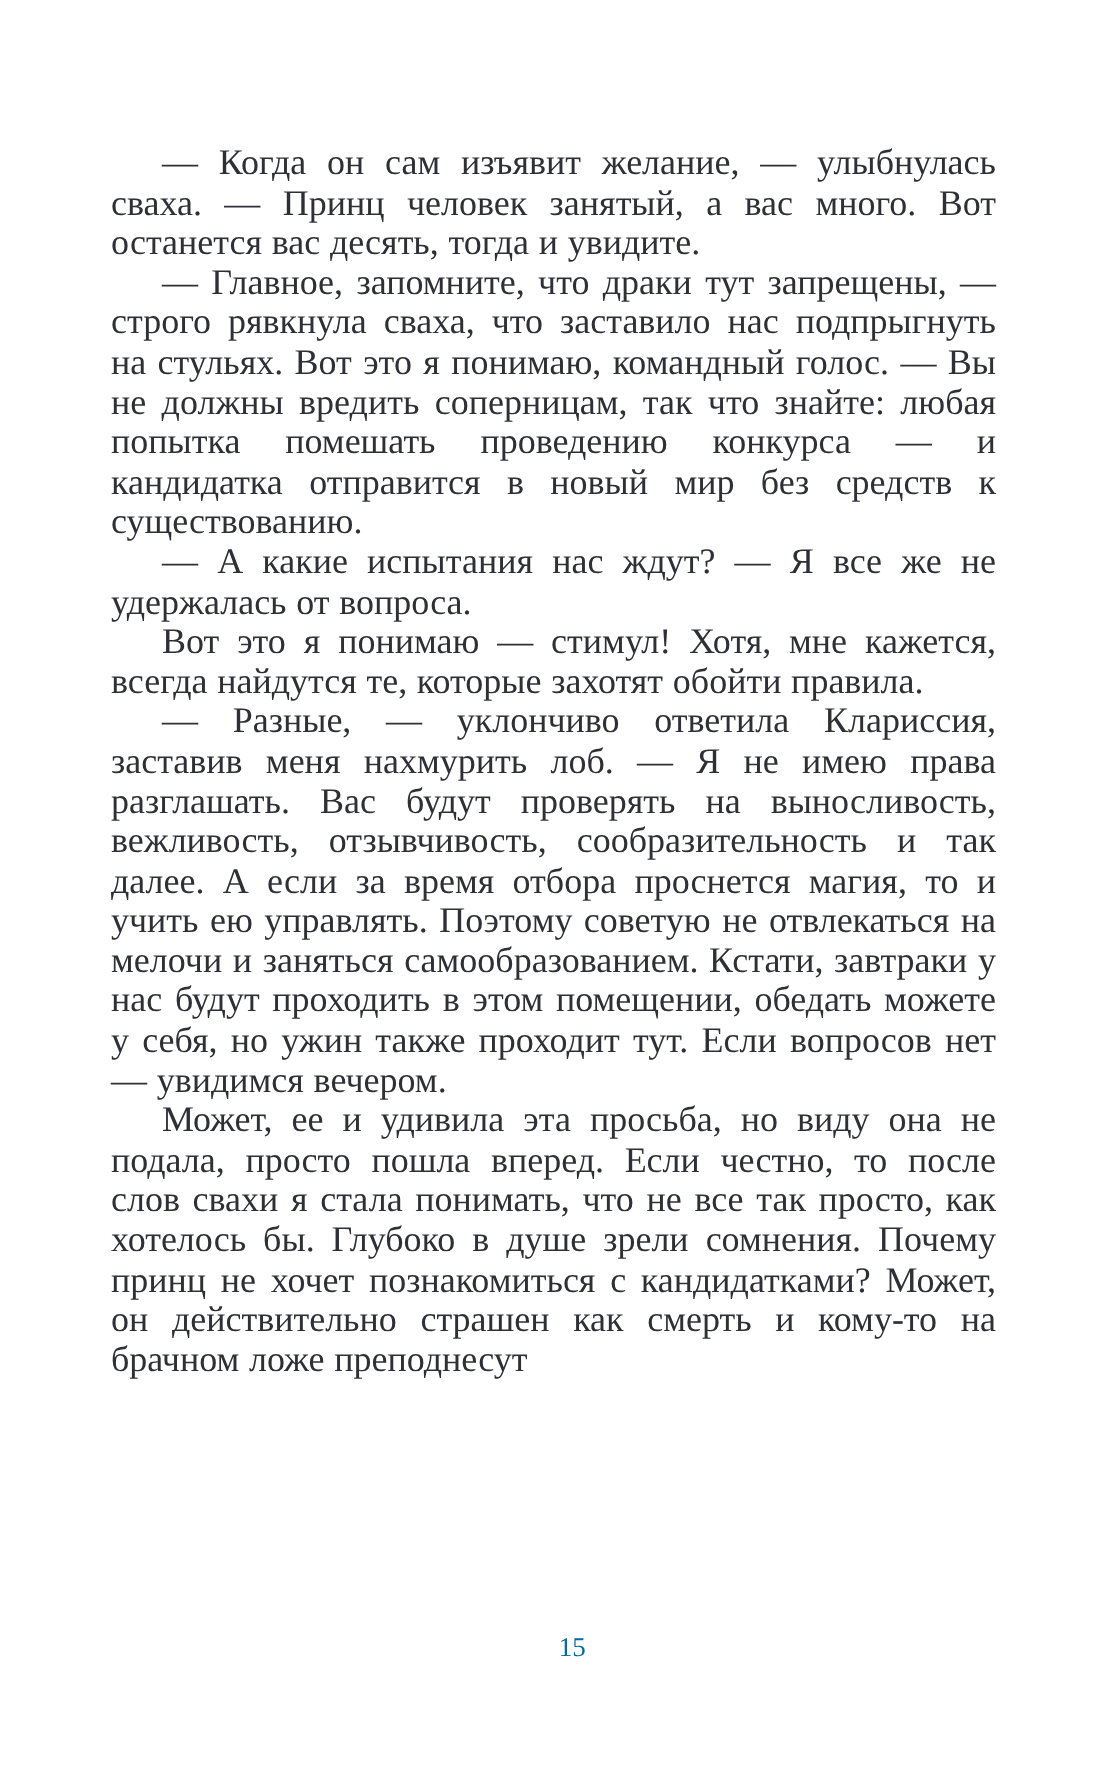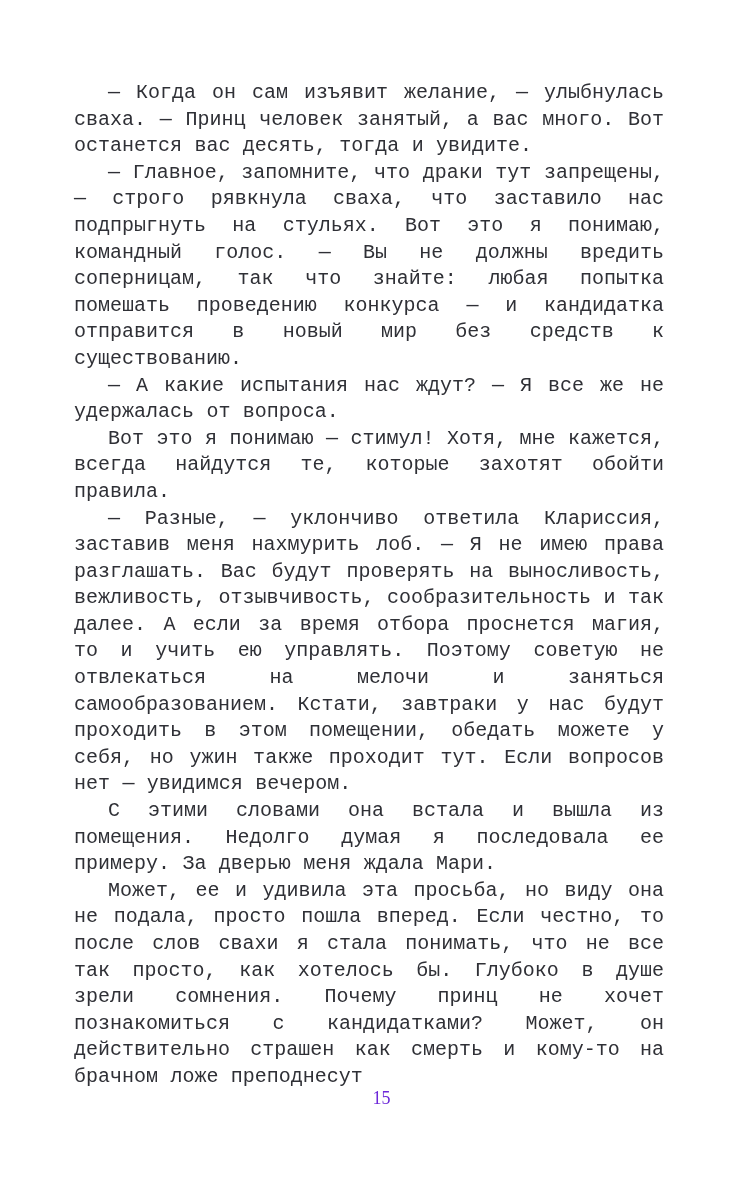--- a/index.html
+++ b/index.html
@@ -15,55 +15,53 @@
   .book-page {
     position: relative;
     width: 738px;
     height: 1181px;
     background: #ffffff;
     color: #2f3036;
   }
 
   .text-block {
     position: absolute;
-    top: 80px;
+    top: 96px;
     left: 74px;
     width: 590px;
-    font-size: 20px;
+    font-size: 24px;
     line-height: 26.6px;
     text-align: justify;
     hyphens: auto;
     -webkit-hyphens: auto;
     word-spacing: 0.02em;
-    font-family: Liberation Mono, monospace;
   }
 
   .text-block p {
     text-indent: 34px;
     margin: 0;
   }
 
   .page-number {
     position: absolute;
     top: 1088px;
     left: 0;
     width: 738px;
     text-align: center;
     font-size: 18px;
-    color: #6d28d9;
+    color: #0369a1;
     padding-left: 25px;
   }
 </style>
 </head>
 <body>
 
 <div class="book-page">
   <div class="text-block">
     <p>— Когда он сам изъявит желание, — улыбнулась сваха. — Принц человек занятый, а вас много. Вот останется вас десять, тогда и увидите.</p>
     <p>— Главное, запомните, что драки тут запрещены, — строго рявкнула сваха, что заставило нас подпрыгнуть на стульях. Вот это я понимаю, командный голос. — Вы не должны вредить соперницам, так что знайте: любая попытка помешать проведению конкурса — и кандидатка отправится в новый мир без средств к существованию.</p>
     <p>— А какие испытания нас ждут? — Я все же не удержалась от вопроса.</p>
     <p>Вот это я понимаю — стимул! Хотя, мне кажется, всегда найдутся те, которые захотят обойти правила.</p>
     <p>— Разные, — уклончиво ответила Клариссия, заставив меня нахмурить лоб. — Я не имею права разглашать. Вас будут проверять на выносливость, вежливость, отзывчивость, сообразительность и так далее. А если за время отбора проснется магия, то и учить ею управлять. Поэтому советую не отвлекаться на мелочи и заняться самообразованием. Кстати, завтраки у нас будут проходить в этом помещении, обедать можете у себя, но ужин также проходит тут. Если вопросов нет — увидимся вечером.</p>
-    <p>С этими словами она встала и вышла из помещения. Недолго думая я последовала ее примеру. За дверью меня ждала Мари.</p>
     <p>Может, ее и удивила эта просьба, но виду она не подала, просто пошла вперед. Если честно, то после слов свахи я стала понимать, что не все так просто, как хотелось бы. Глубоко в душе зрели сомнения. Почему принц не хочет познакомиться с кандидатками? Может, он действительно страшен как смерть и кому-то на брачном ложе преподнесут</p>
   </div>
   <div class="page-number">15</div>
 </div>
 
 </body></html>

